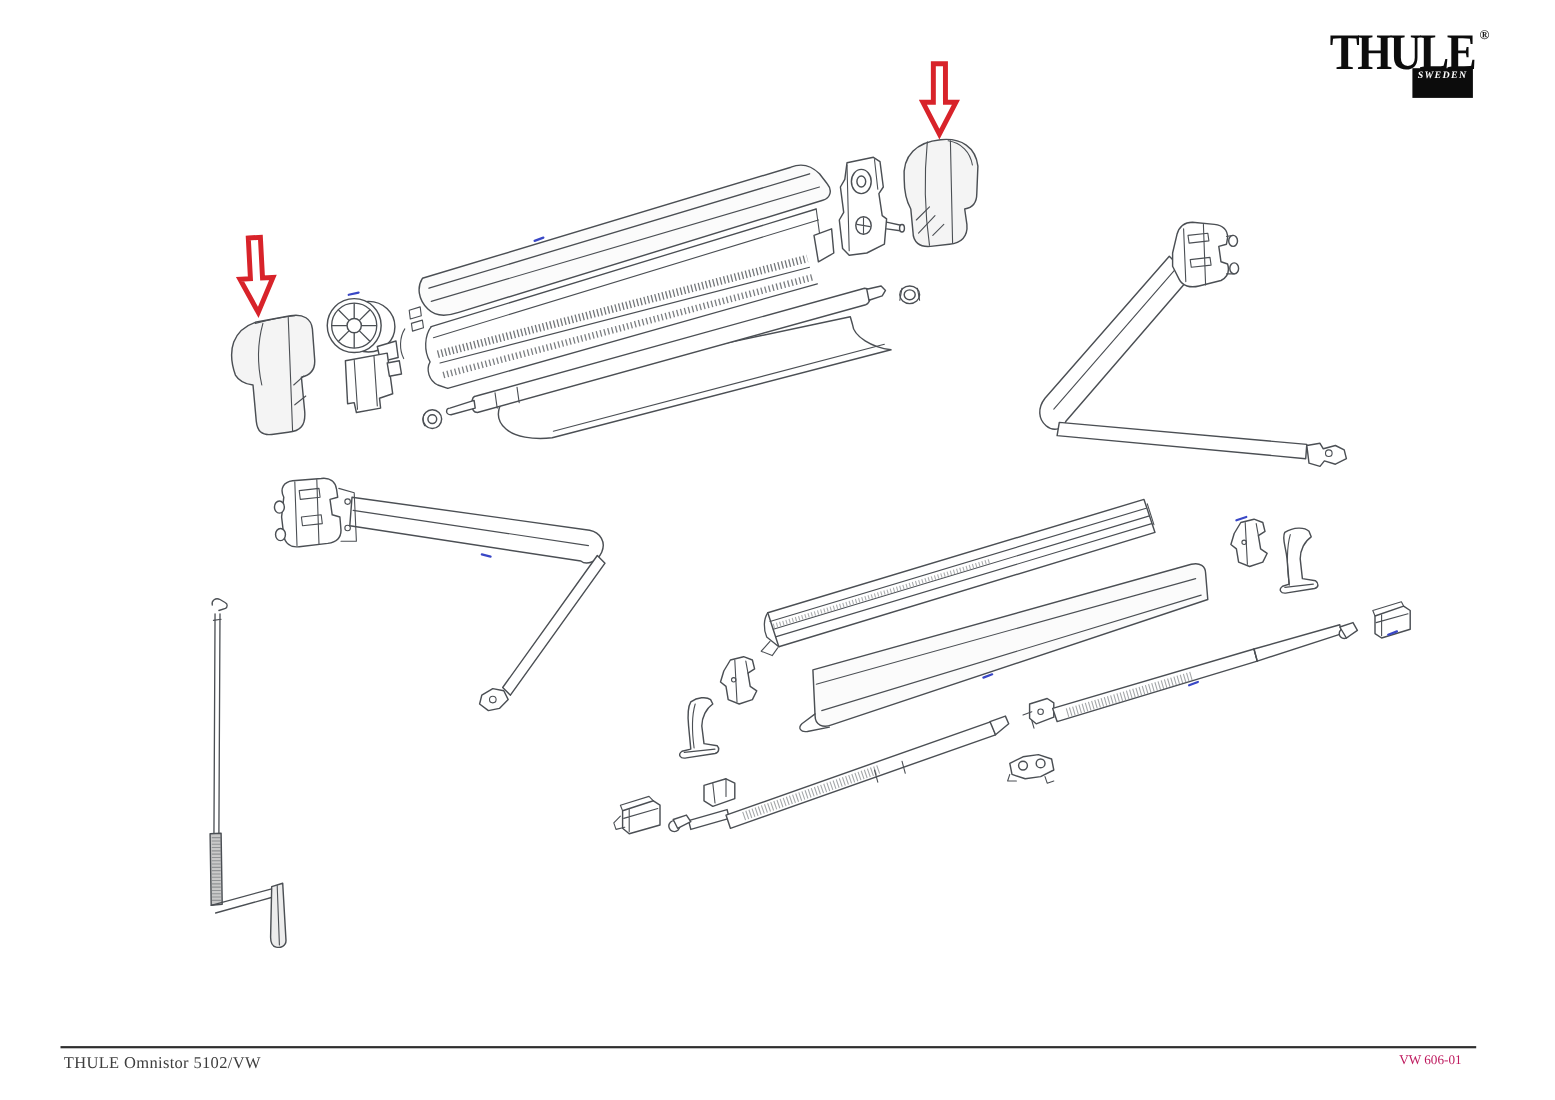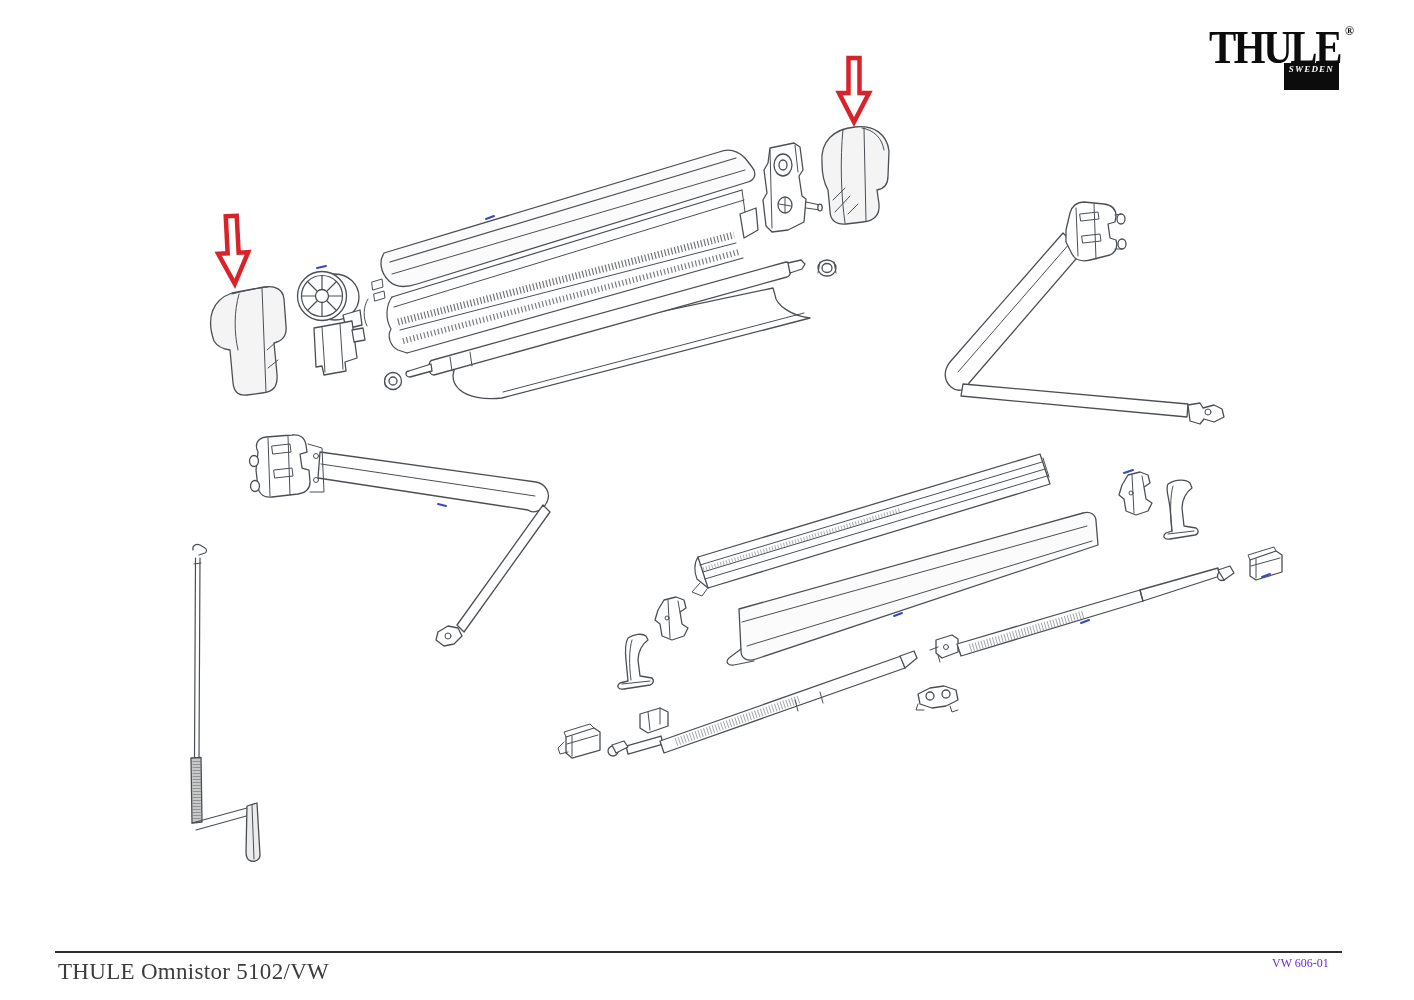--- a/index.html
+++ b/index.html
@@ -24,22 +24,22 @@
   .logo-brand-wrap{position:relative;display:inline-block;}
   .logo-brand{display:inline-block;font-size:43px;font-weight:bold;letter-spacing:-2.5px;
       line-height:0.8;transform:scaleX(.95) scaleY(1.08);transform-origin:right top;}
   .logo-reg{position:absolute;right:-14px;top:-6px;font-size:12px;font-weight:bold;}
   .logo-badge-row{text-align:right;margin-top:-7px;margin-right:1px;position:relative;z-index:2;}
   .logo-badge{display:inline-block;background:#0c0c0c;color:#ffffff;font-size:9px;font-weight:bold;
       font-style:italic;letter-spacing:1.2px;padding:1px 5px 16px 5px;}
 
   
   .footer-line{position:absolute;left:55px;top:951px;width:1287px;border-top:2px solid #2e2e2e;}
-  .footer-title{position:absolute;left:58px;top:959px;font-size:23px;color:#3d3d3d;letter-spacing:.3px;}
-  .drawing-number{position:absolute;left:1272px;top:956px;font-size:12px;color:#6d28d9;}
+  .footer-title{position:absolute;left:58px;top:959px;font-size:15px;color:#3d3d3d;letter-spacing:.3px;}
+  .drawing-number{position:absolute;left:1272px;top:956px;font-size:12px;color:#be185d;}
 </style>
 </head>
 <body>
 
 <div class="page">
 
   <div class="logo">
     <span class="logo-brand-wrap">
       <span class="logo-brand">THULE</span>
       <span class="logo-reg">®</span>

